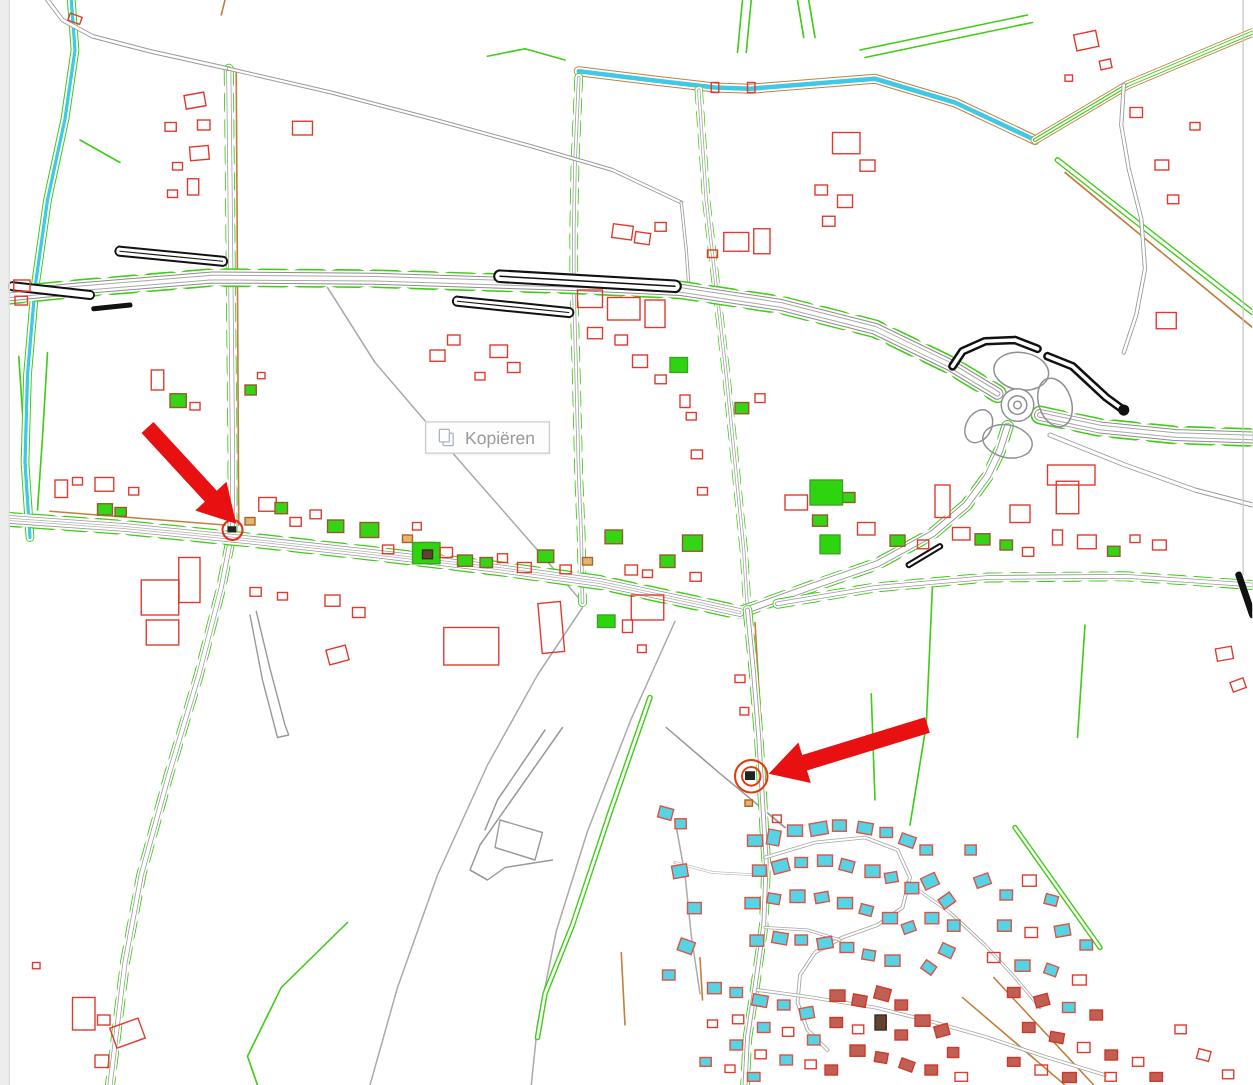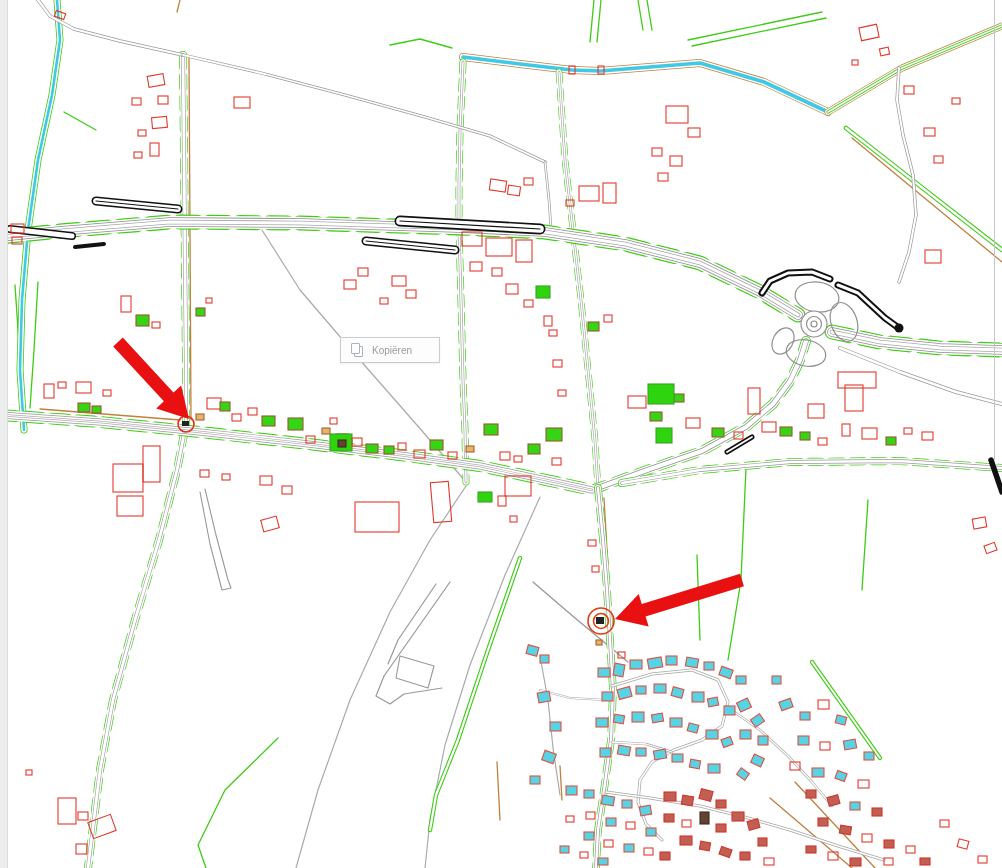--- a/index.html
+++ b/index.html
@@ -2,21 +2,21 @@
 <html><head>
 <meta charset="utf-8">
 <style>
   html,body{margin:0;padding:0;background:#fff;}
   #stage{position:relative;width:1002px;height:868px;overflow:hidden;background:#fff;
          font-family:"Liberation Sans",sans-serif;}
   #map-svg{position:absolute;left:0;top:0;}
   #ctx-menu{position:absolute;display:flex;align-items:center;gap:8px;
     background:#fdfdfd;border:1px solid #cccccc;box-sizing:border-box;
     box-shadow:0 1px 2px rgba(0,0,0,.06);padding:0 10px;cursor:pointer;}
-  #ctx-menu .lbl{color:#9a9a9a;font-size:10px;white-space:nowrap;}
+  #ctx-menu .lbl{color:#9a9a9a;font-size:14px;white-space:nowrap;}
   .copy-ic{position:relative;width:13px;height:14px;display:inline-block;}
   .copy-ic i{position:absolute;box-sizing:border-box;border:1.4px solid #a9b4bd;
     background:#fdfdfd;width:9px;height:11px;border-radius:1px;display:block;}
   .copy-ic i.b{left:3px;top:3px;}
   .copy-ic i.a{left:0;top:0;}
 </style>
 </head>
 <body>
 
 <div id="stage">

